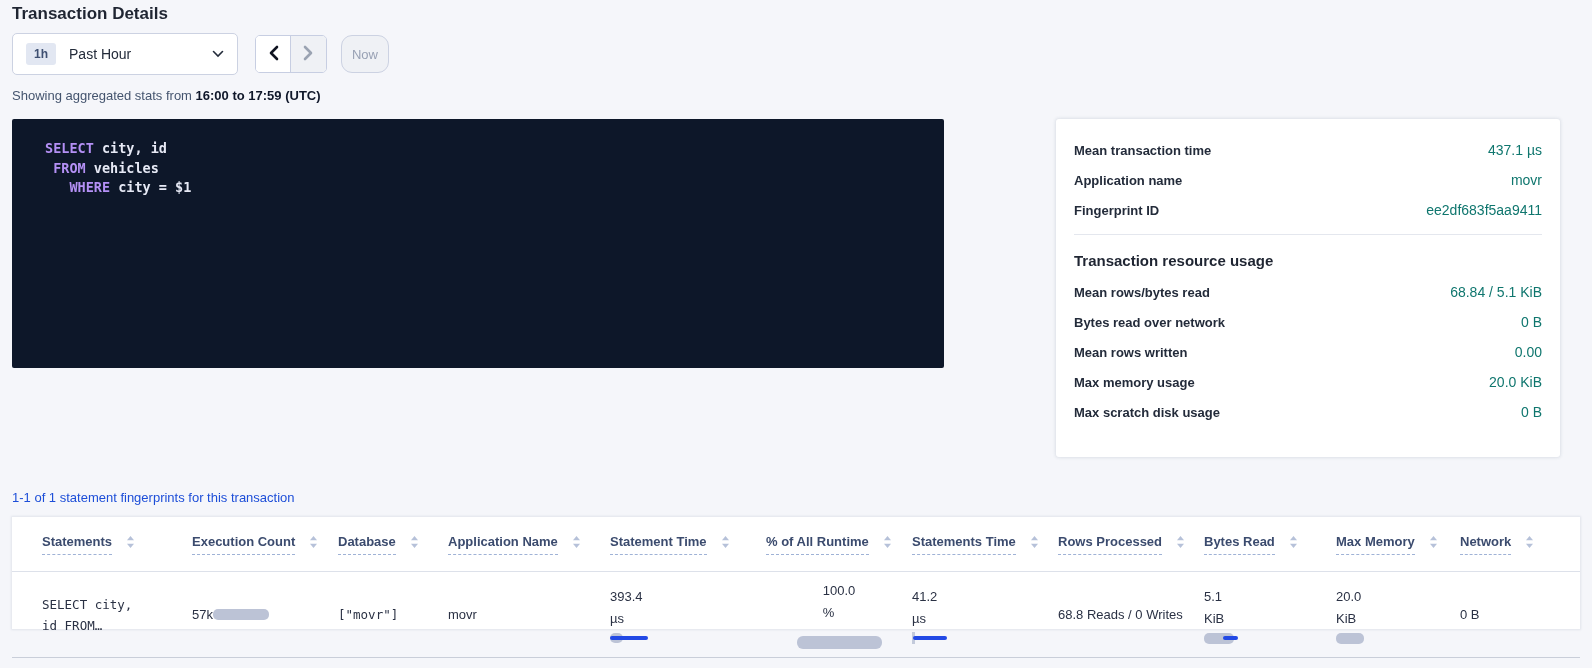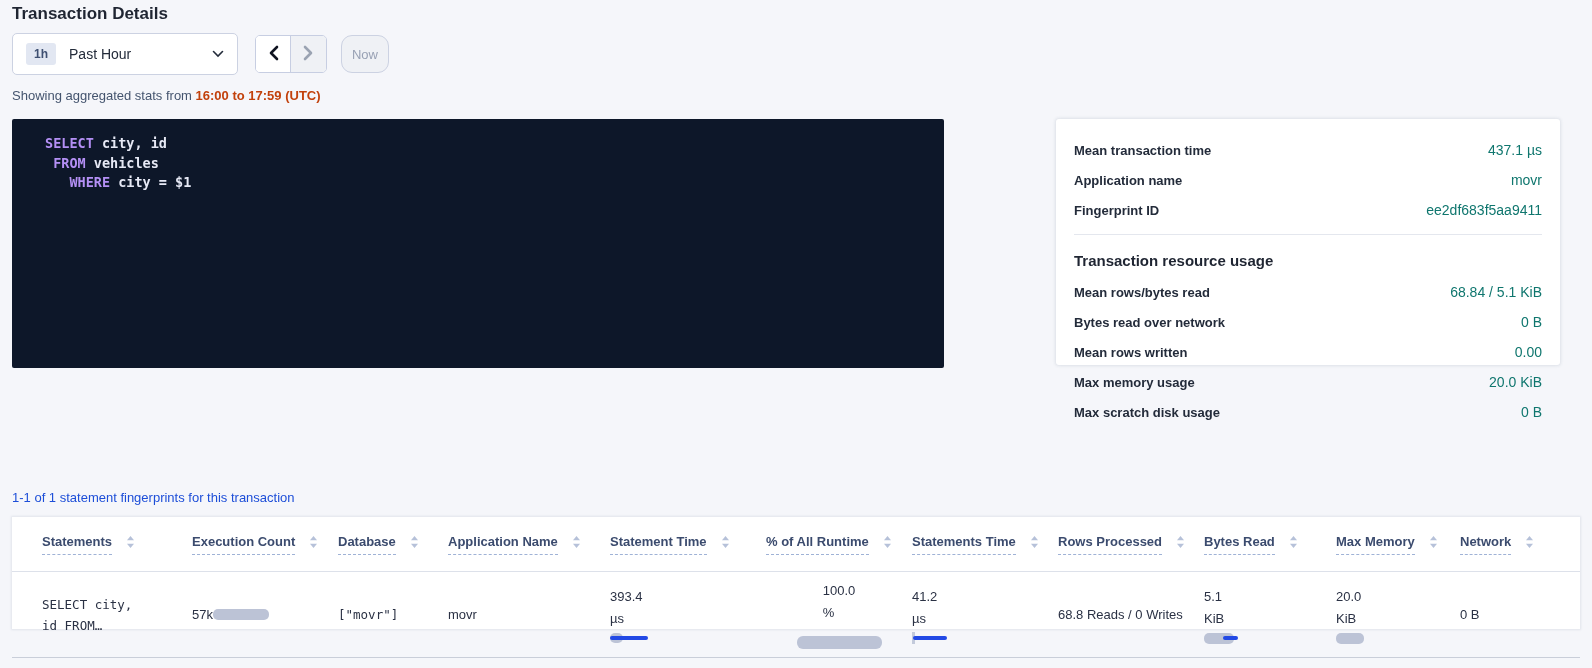--- a/index.html
+++ b/index.html
@@ -39,35 +39,35 @@
   .arrow-btn.prev { border-right:1px solid #c7cee2; }
   .arrow-btn.next { background:#eff1f5; cursor:default; }
   .now-btn {
     margin-left:14px; height:38px; width:48px;
     background:#eff1f5; border:1px solid #ccd2e2; border-radius:11px;
     font-size:13px; color:#98a1b4; cursor:default;
     display:flex; align-items:center; justify-content:center;
     font-family:"Liberation Sans", sans-serif;
   }
   .stats-line { position:absolute; left:12px; top:88px; font-size:13px; color:#44546e; }
-  .stats-line b { color:#c2410c; font-weight:700; }
+  .stats-line b { color:#0f172a; font-weight:700; }
   
   .sql-box {
     position:absolute; left:12px; top:119px; width:932px; height:249px;
-    background:#0d1729; border-radius:2px; padding:15px 0 0 33px;
+    background:#0d1729; border-radius:2px; padding:20px 0 0 33px;
   }
   .sql-box pre {
     font-family:"DejaVu Sans Mono", monospace;
     font-size:13.5px; font-weight:700; line-height:19.5px;
     color:#e6e9f5; white-space:pre;
   }
   .kw { color:#b490f5; }
   
   .summary-panel {
-    position:absolute; left:1056px; top:119px; width:504px; height:246px;
+    position:absolute; left:1056px; top:119px; width:504px; height:338px;
     background:#fff; border-radius:3px;
     box-shadow:0 0 3px 1px rgba(60,80,110,0.12);
     padding:16px 18px 0 18px;
   }
   .sum-row { height:30px; display:flex; align-items:center; justify-content:space-between; }
   .sum-label { font-size:13px; font-weight:700; color:#232b3a; }
   .sum-value { font-size:14px; color:#0f766e; }
   .sum-divider { border:none; border-top:1px solid #e4e7ee; margin:9px 0 8px 0; }
   .sum-heading { font-size:15px; font-weight:700; color:#1f2532; height:34px; display:flex; align-items:center; }
   

